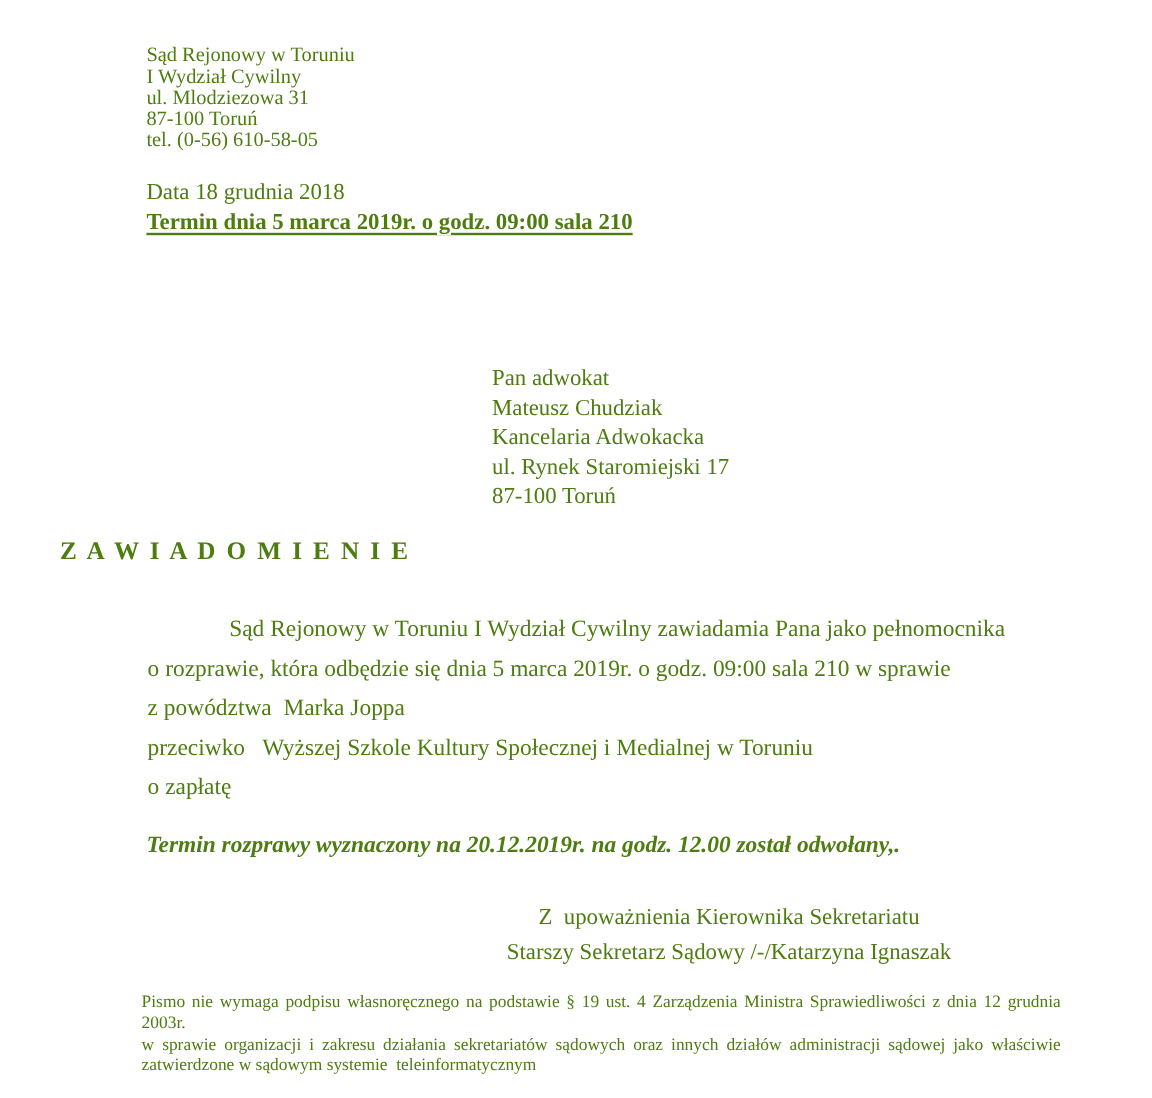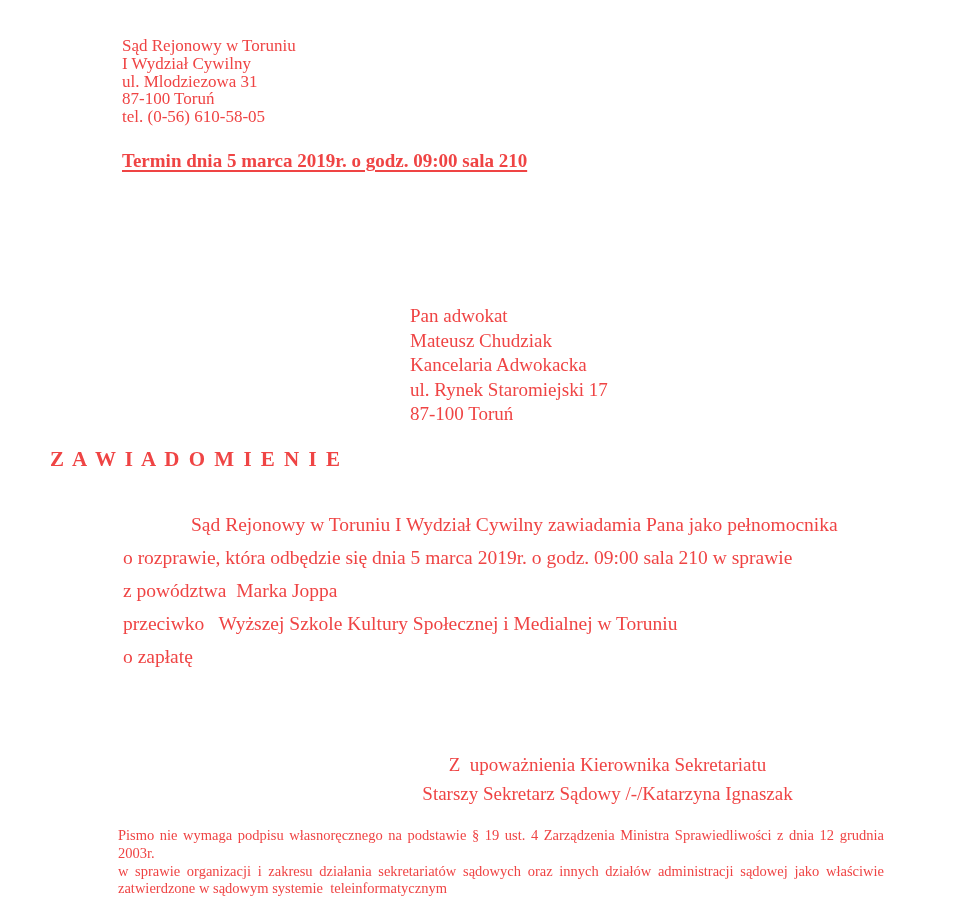--- a/index.html
+++ b/index.html
@@ -5,21 +5,21 @@
   html, body {
     margin: 0;
     padding: 0;
     background: #ffffff;
   }
   .page {
     position: relative;
     width: 940px;
     height: 915px;
     background: #ffffff;
-    color: #ef4444;
+    color: #4d7c0f;
     font-family: "Liberation Serif", "DejaVu Serif", serif;
     overflow: hidden;
   }
   .line { white-space: pre-wrap; }
 
   
   .court-block {
     position: absolute;
     left: 122px;
     top: 37px;
@@ -120,20 +120,21 @@
 
   <div class="court-block">
     <div class="line">Sąd Rejonowy w Toruniu</div>
     <div class="line">I Wydział Cywilny</div>
     <div class="line">ul. Mlodziezowa 31</div>
     <div class="line">87-100 Toruń</div>
     <div class="line">tel. (0-56) 610-58-05</div>
   </div>
 
   <div class="meta-block">
+    <div class="line">Data 18 grudnia 2018</div>
     <div class="line hearing">Termin dnia 5 marca 2019r. o godz. 09:00 sala 210</div>
   </div>
 
   <div class="addressee-block">
     <div class="line">Pan adwokat</div>
     <div class="line">Mateusz Chudziak</div>
     <div class="line">Kancelaria Adwokacka</div>
     <div class="line">ul. Rynek Staromiejski 17</div>
     <div class="line">87-100 Toruń</div>
   </div>
@@ -141,20 +142,21 @@
   <div class="title">Z A W I A D O M I E N I E</div>
 
   <div class="body-block">
     <div class="line indent">Sąd Rejonowy w Toruniu I Wydział Cywilny zawiadamia Pana jako pełnomocnika</div>
     <div class="line">o rozprawie, która odbędzie się dnia 5 marca 2019r. o godz. 09:00 sala 210 w sprawie</div>
     <div class="line">z powództwa  Marka Joppa</div>
     <div class="line">przeciwko   Wyższej Szkole Kultury Społecznej i Medialnej w Toruniu</div>
     <div class="line">o zapłatę</div>
   </div>
 
+  <div class="notice">Termin rozprawy wyznaczony na 20.12.2019r. na godz. 12.00 został odwołany,.</div>
 
   <div class="signature-block">
     <div class="line">Z  upoważnienia Kierownika Sekretariatu</div>
     <div class="line">Starszy Sekretarz Sądowy /-/Katarzyna Ignaszak</div>
   </div>
 
   <div class="footer-block">
     <div class="just">Pismo nie wymaga podpisu własnoręcznego na podstawie § 19 ust. 4  Zarządzenia Ministra Sprawiedliwości z dnia 12 grudnia 2003r.</div>
     <div class="just">w sprawie organizacji i zakresu działania sekretariatów sądowych oraz innych   działów administracji sądowej jako właściwie</div>
     <div class="line">zatwierdzone w sądowym systemie  teleinformatycznym</div>

